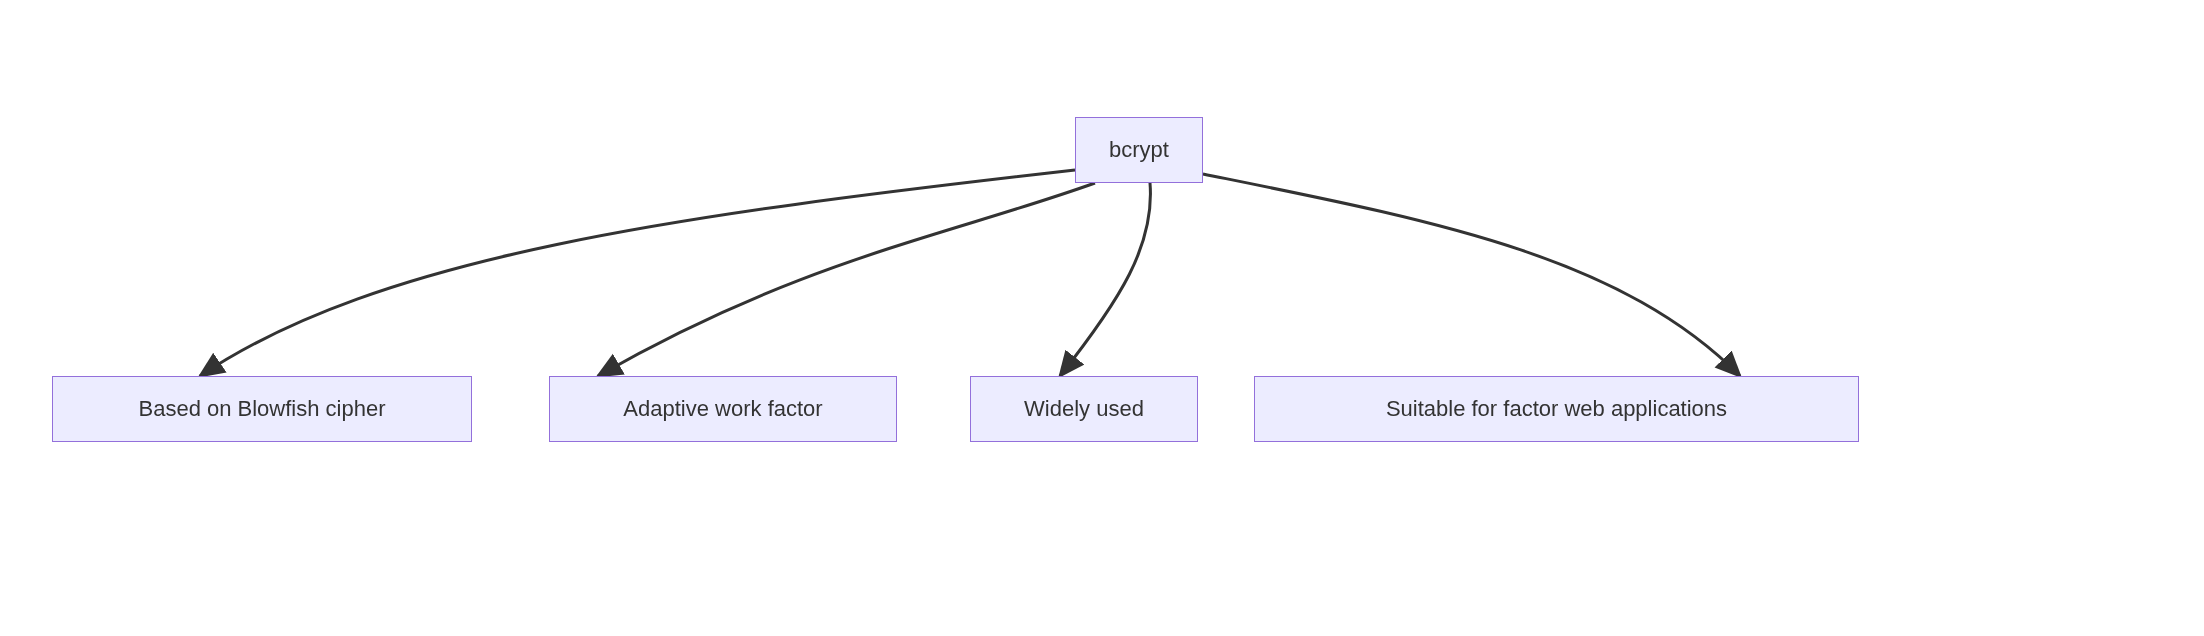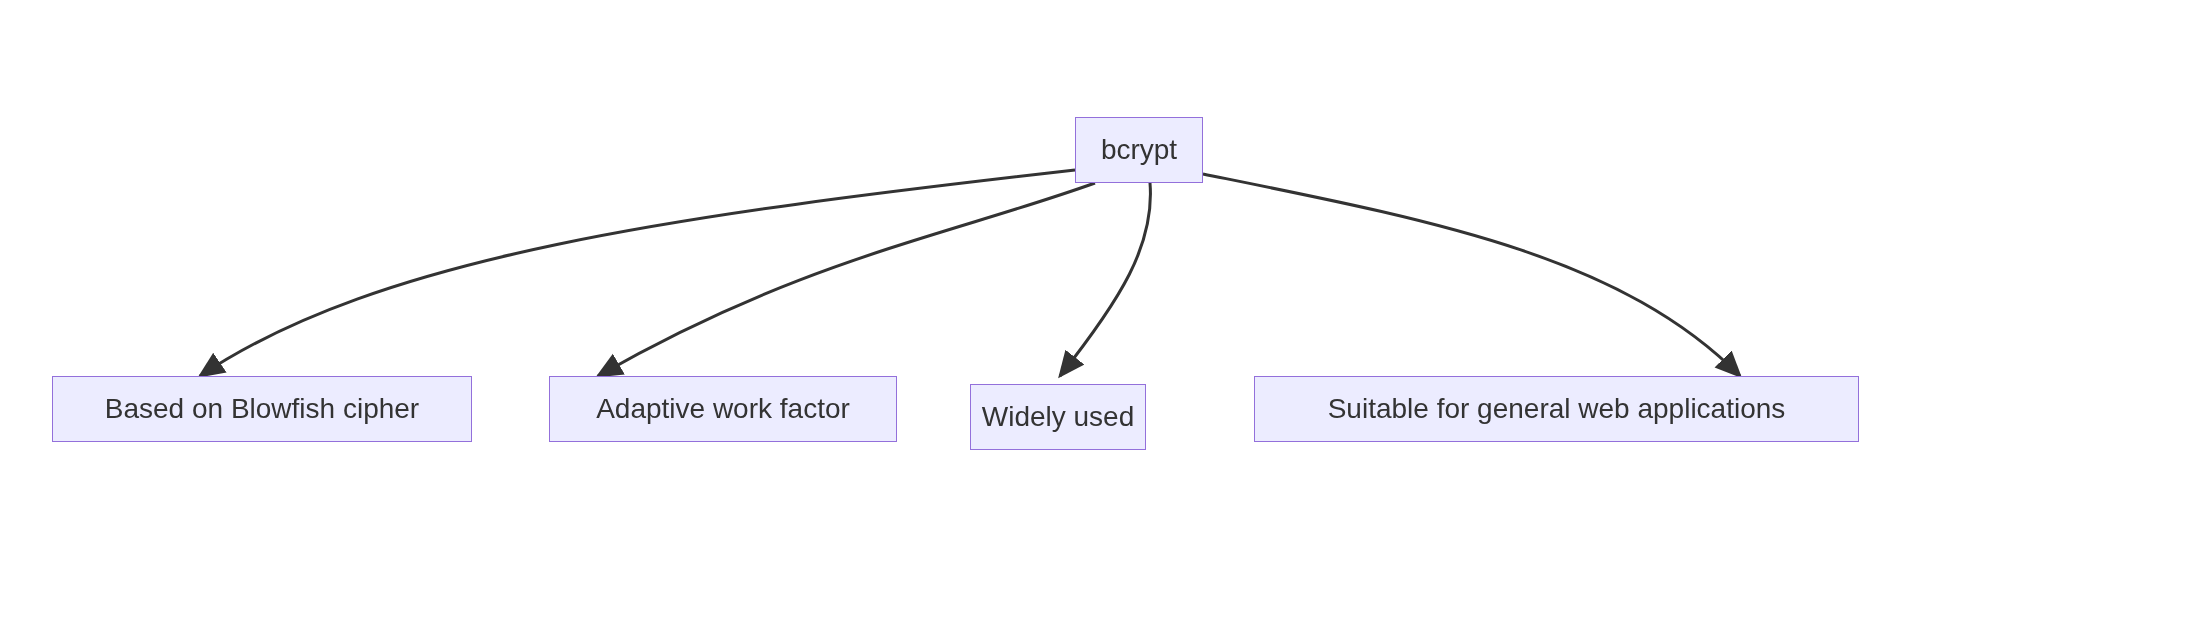--- a/index.html
+++ b/index.html
@@ -24,34 +24,34 @@
     pointer-events: none;
   }
   .node {
     position: absolute;
     background: #ECECFF;
     border: 1.5px solid #9370DB;
     box-sizing: border-box;
     display: flex;
     align-items: center;
     justify-content: center;
-    font-size: 28px;
+    font-size: 22px;
     color: #333333;
     padding: 0 14px;
     white-space: nowrap;
   }
   .node.root {
     
   }
   
   .n-root  { left: 1075px; top: 117px; width: 128px; height: 66px; }
   
   .n-leaf1 { left:   52px; top: 376px; width: 420px; height: 66px; }
   .n-leaf2 { left:  549px; top: 376px; width: 348px; height: 66px; justify-content: center; }
-  .n-leaf3 { left:  970px; top: 376px; width: 176px; height: 66px; margin-top: 8px; }
+  .n-leaf3 { left:  970px; top: 376px; width: 228px; height: 66px; }
   .n-leaf4 { left: 1254px; top: 376px; width: 605px; height: 66px; }
 </style>
 </head>
 <body>
 
 <div class="canvas">
 
   <svg class="edges" viewBox="0 0 2204 636">
     <defs>
       <marker id="arrowhead" markerWidth="11" markerHeight="11" refX="8" refY="4" orient="auto" markerUnits="strokeWidth">
@@ -82,16 +82,16 @@
 
   <div class="node n-leaf2">
     <span>Adaptive work factor</span>
   </div>
 
   <div class="node n-leaf3">
     <span>Widely used</span>
   </div>
 
   <div class="node n-leaf4">
-    <span>Suitable for general web applications</span>
+    <span>Suitable for factor web applications</span>
   </div>
 
 </div>
 
 </body></html>

